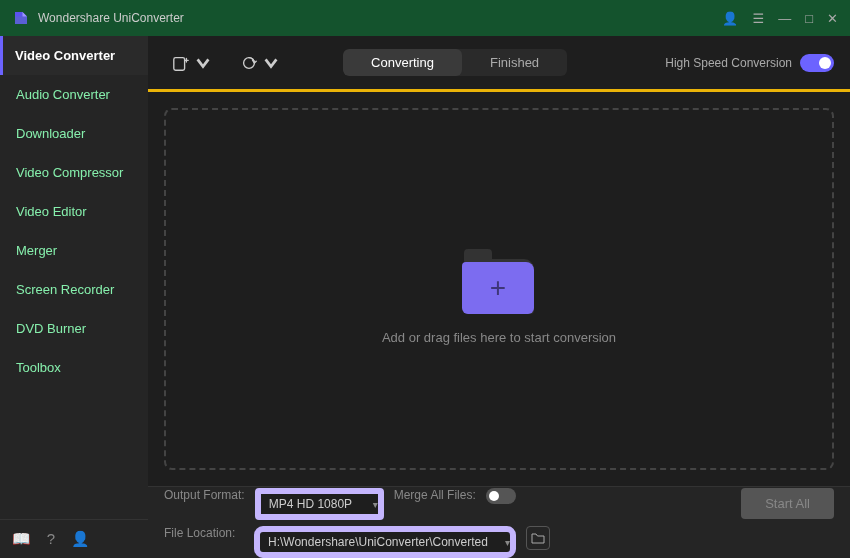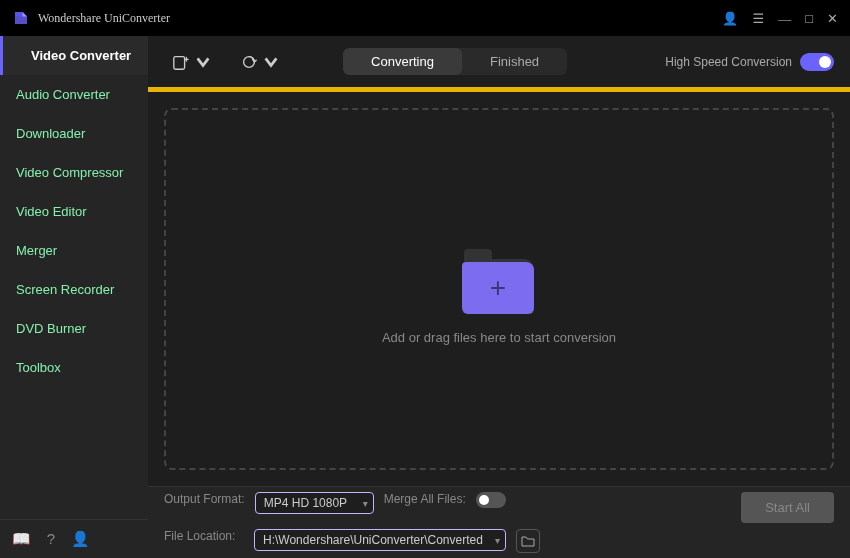--- a/index.html
+++ b/index.html
@@ -10,27 +10,26 @@
       font-family: -apple-system, BlinkMacSystemFont, 'Segoe UI', sans-serif;
       color: #fff;
       overflow: hidden;
       display: flex;
       flex-direction: column;
     }
 
     
     .title-bar {
       height: 36px;
-      background: #000000;
+      background: #14532d;
       display: flex;
       align-items: center;
       padding: 0 12px;
       justify-content: space-between;
       flex-shrink: 0;
-      font-family: Liberation Serif, serif;
     }
     .title-bar-left {
       display: flex;
       align-items: center;
       gap: 8px;
     }
     .app-logo {
       width: 18px;
       height: 18px;
     }
@@ -72,21 +71,21 @@
       color: #86efac;
       cursor: pointer;
       border-radius: 0;
       transition: background 0.1s;
     }
     .sidebar-item.active {
       background: #2a2a2a;
       color: #fff;
       font-weight: 600;
       border-left: 3px solid #6c63ff;
-      padding-left: 28px;
+      padding-left: 12px;
     }
     .sidebar-bottom {
       margin-top: auto;
       display: flex;
       padding: 10px 12px;
       gap: 16px;
       border-top: 1px solid #333;
     }
     .sidebar-bottom-icon {
       color: #888;
@@ -103,21 +102,21 @@
     }
 
     
     .toolbar {
       height: 56px;
       background: #1e1e1e;
       display: flex;
       align-items: center;
       padding: 0 16px;
       gap: 12px;
-      border-bottom: 5px solid #eab308;
+      border-bottom: 3px solid #eab308;
       flex-shrink: 0;
     }
     .toolbar-btn {
       display: flex;
       align-items: center;
       gap: 4px;
       background: transparent;
       border: none;
       color: #ccc;
       font-size: 13px;
@@ -253,21 +252,21 @@
       align-items: flex-start;
       gap: 10px;
     }
     .footer-label {
       font-size: 12px;
       color: #888;
       min-width: 80px;
     }
     .footer-select {
       background: #1e1e1e;
-      border: 1px solid #c4b5fd;
+      border: 6px solid #c4b5fd;
       border-radius: 4px;
       color: #ccc;
       font-size: 12px;
       padding: 3px 22px 3px 8px;
       cursor: pointer;
       appearance: none;
       -webkit-appearance: none;
       position: relative;
     }
     .select-wrap {
@@ -445,21 +444,21 @@
             <option>AVI HD 1080P</option>
           </select>
         </div>
         <span class="footer-label" style="">Merge All Files:</span>
         <div class="merge-toggle"></div>
         <button class="start-all-btn">Start All</button>
       </div>
       <div class="footer-row">
         <span class="footer-label">File Location:</span>
         <div class="select-wrap">
-          <select class="footer-select" style="min-width:200px;">
+          <select class="footer-select" style="min-width:200px;border-radius:9px;">
             <option>H:\Wondershare\UniConverter\Converted</option>
           </select>
         </div>
         <button class="folder-btn">
           <svg width="14" height="14" viewBox="0 0 14 14" fill="none">
             <path d="M1 3 h4 l1.5 2 H13 v7 H1 Z" stroke="#aaa" stroke-width="1" fill="none"></path>
           </svg>
         </button>
       </div>
     </div>

